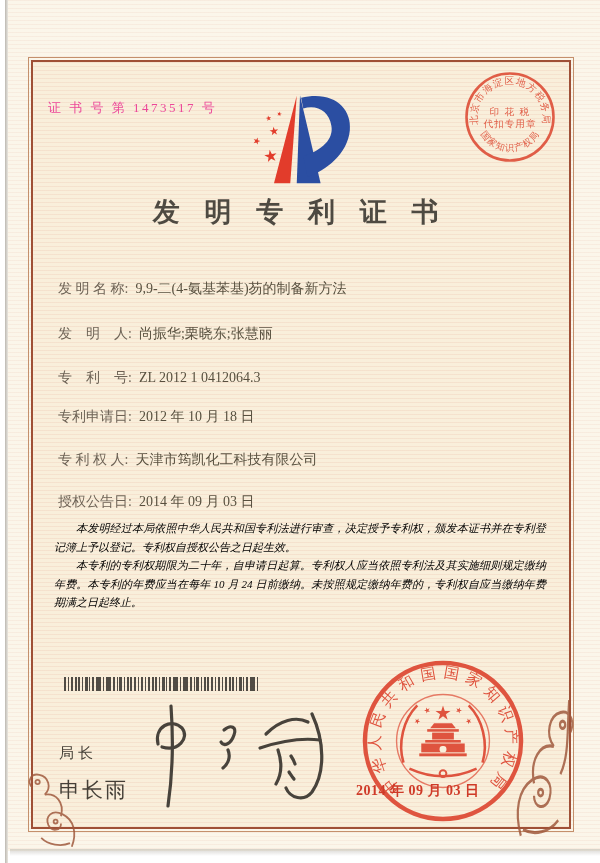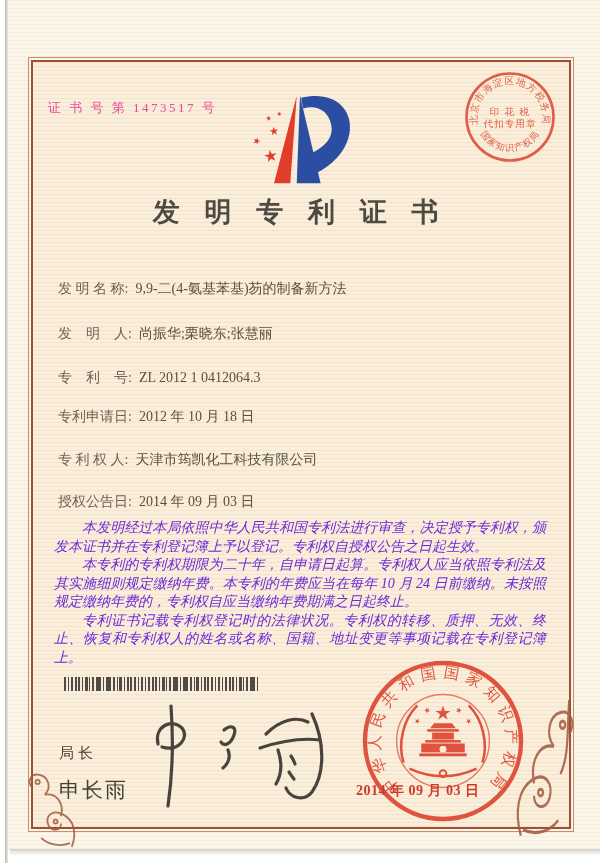--- a/index.html
+++ b/index.html
@@ -26,22 +26,22 @@
 
   .logo { left:235px; top:90px; width:130px; height:100px; }
 
   .title { left:0; top:194px; width:600px; text-align:center; font-size:27px;
     font-weight:600; letter-spacing:9px; color:#4e4a42; }
 
   .row { left:58px; width:500px; font-size:14px; color:#6e6356; white-space:nowrap; }
   .row .val { color:#58503f; margin-left:7px; }
   .r0{top:280px} .r1{top:325px} .r2{top:369px} .r3{top:408px} .r4{top:451px} .r5{top:493px}
 
-  .paras { left:54px; top:519px; width:492px; font-size:14px; line-height:18.5px;
-    color:#6d28d9; text-align:justify; font-style:italic; }
+  .paras { left:54px; top:519px; width:492px; font-size:11px; line-height:18.5px;
+    color:#000000; text-align:justify; font-style:italic; }
   .paras p { text-indent:2em; margin:0; }
 
   .barcode { left:64px; top:677px; width:196px; height:14px;
     background-image:
       repeating-linear-gradient(90deg,#2c2a26 0 1.5px,transparent 1.5px 3.5px),
       repeating-linear-gradient(90deg,#2c2a26 0 1px,transparent 1px 7px),
       repeating-linear-gradient(90deg,#2c2a26 0 2.5px,transparent 2.5px 11px);
     opacity:.82; }
 
   .signer-title { left:59px; top:744px; font-size:15px; letter-spacing:4px; color:#453f37; }
@@ -124,21 +124,20 @@
   <div class="abs row r4">
     <span>专 利 权 人:</span><span class="val">天津市筠凯化工科技有限公司</span>
   </div>
   <div class="abs row r5">
     <span>授权公告日:</span><span class="val">2014 年 09 月 03 日</span>
   </div>
 
   <div class="abs paras">
     <p>本发明经过本局依照中华人民共和国专利法进行审查，决定授予专利权，颁发本证书并在专利登记簿上予以登记。专利权自授权公告之日起生效。</p>
     <p>本专利的专利权期限为二十年，自申请日起算。专利权人应当依照专利法及其实施细则规定缴纳年费。本专利的年费应当在每年 10 月 24 日前缴纳。未按照规定缴纳年费的，专利权自应当缴纳年费期满之日起终止。</p>
-    <p>专利证书记载专利权登记时的法律状况。专利权的转移、质押、无效、终止、恢复和专利权人的姓名或名称、国籍、地址变更等事项记载在专利登记簿上。</p>
   </div>
 
   <div class="abs barcode"></div>
 
   <div class="abs signer-title">局长</div>
   <div class="abs signer-name">申长雨</div>
 
   <svg class="abs signature" viewBox="0 0 225 112">
     <g fill="none" stroke="#35312b" stroke-width="3.2" stroke-linecap="round" opacity="0.9">
       <path d="M 30,44 C 26,26 44,18 54,28 C 62,38 50,52 34,47"></path>

